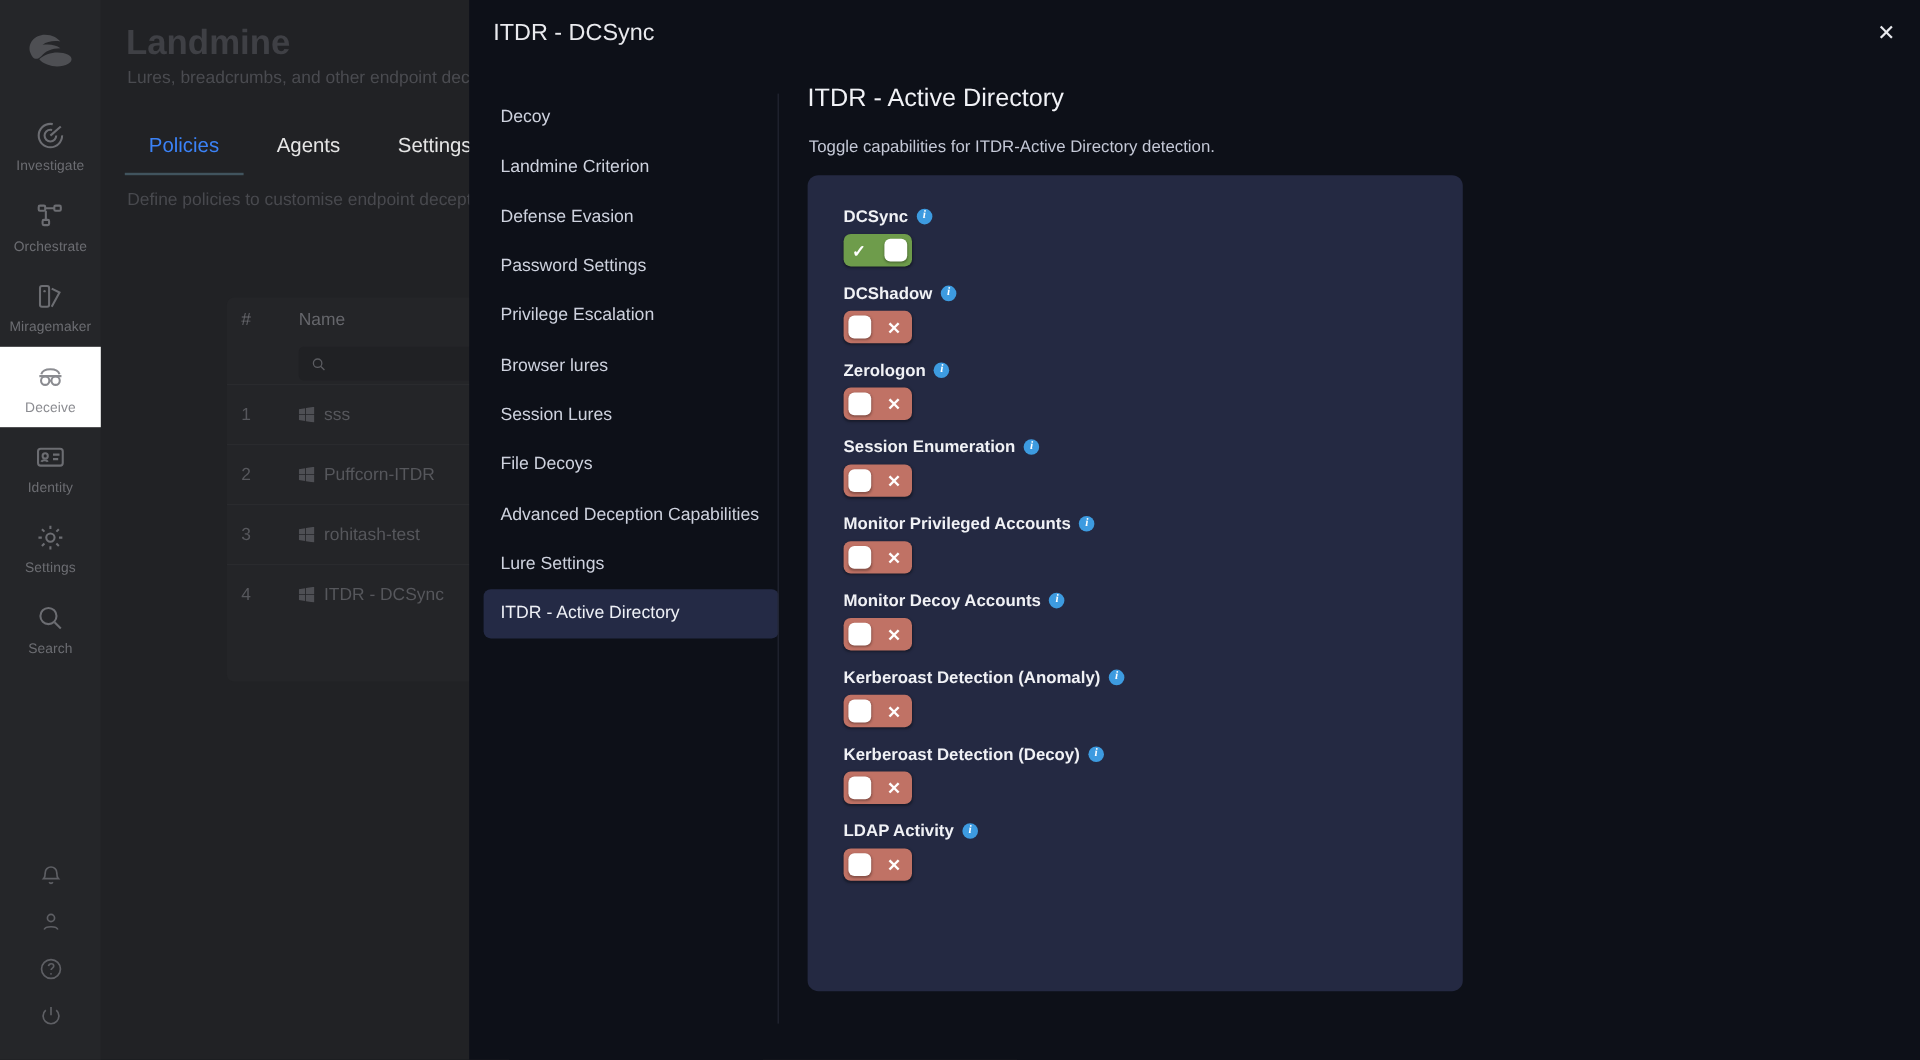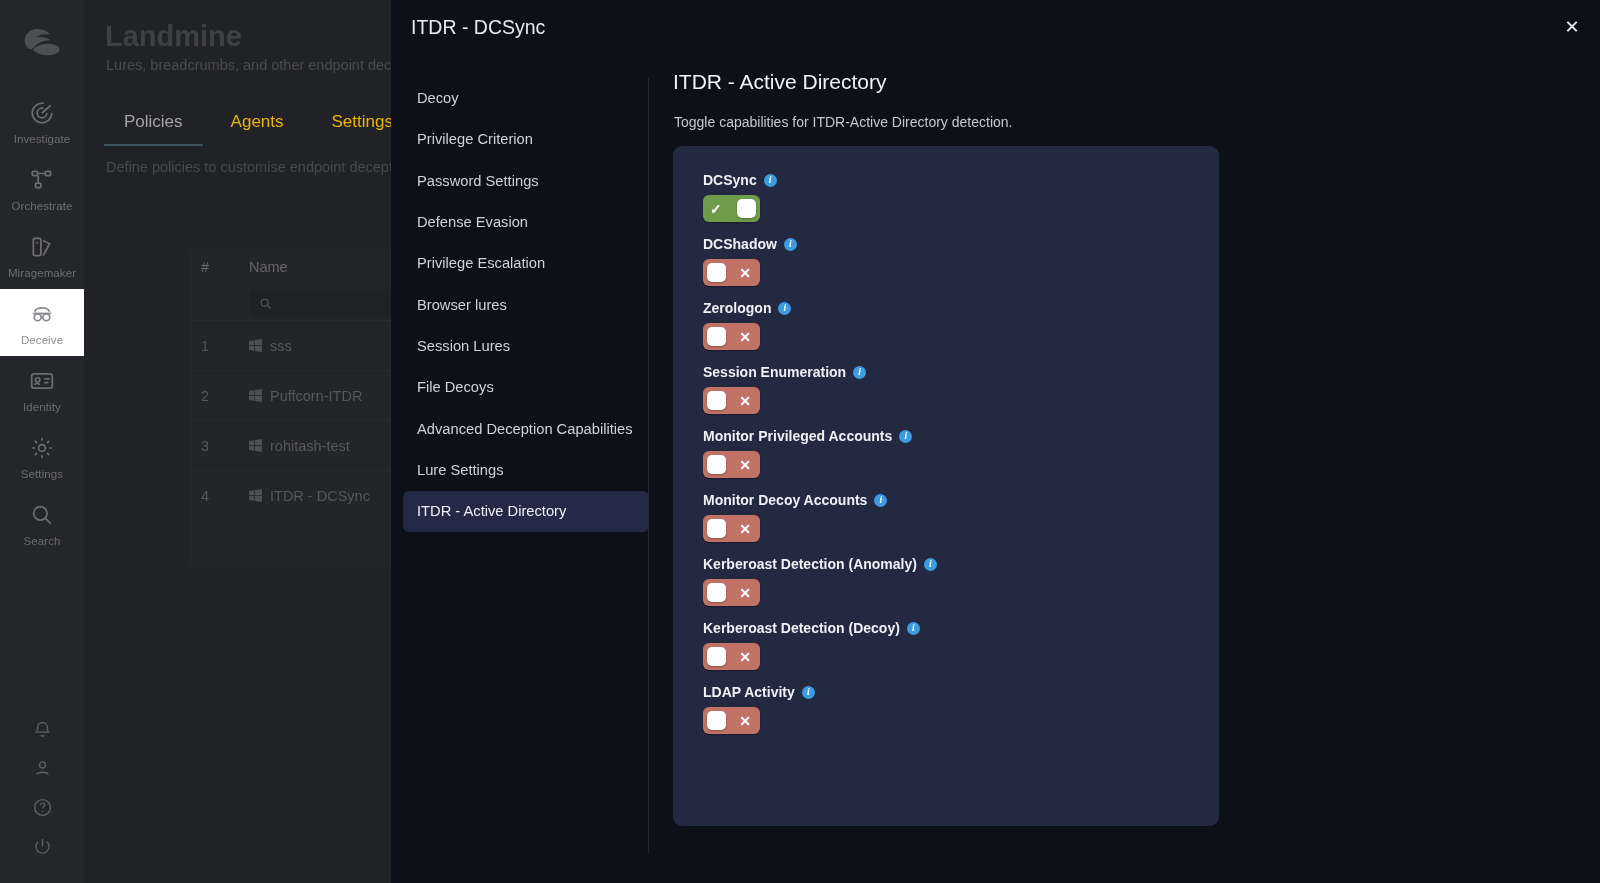--- a/index.html
+++ b/index.html
@@ -51,23 +51,23 @@
   #bg-sub {
     position: absolute; left: 22px; top: 57px;
     font-size: 14.5px; color: #4a4b50;
   }
   #bg-tabs {
     position: absolute; left: 20px; top: 104px;
     display: flex; gap: 8px;
   }
   .bg-tab {
     padding: 8px 20px 12px 20px;
-    font-size: 17px; color: #eab308;
-  }
-  .bg-tab.active { color: #a3a3a3; border-bottom: 2px solid #41545e; }
+    font-size: 17px; color: #e5e5e5;
+  }
+  .bg-tab.active { color: #3b82f6; border-bottom: 2px solid #41545e; }
   #bg-desc {
     position: absolute; left: 22px; top: 159px;
     font-size: 14.5px; color: #48494e;
   }
   #bg-table {
     position: absolute; left: 105px; top: 248px;
     width: 560px; height: 320px;
     background: #242528; border-radius: 6px;
     overflow: hidden;
   }
@@ -352,23 +352,23 @@
 </div>
 
 <div id="overlay">
   <div id="modal-title">ITDR - DCSync</div>
   <div id="modal-close">✕</div>
 
   <div id="modal-body">
 
     <div id="modal-nav">
       <div class="nav-item">Decoy</div>
-      <div class="nav-item">Privilege Criterion</div>
+      <div class="nav-item">Landmine Criterion</div>
+      <div class="nav-item">Defense Evasion</div>
       <div class="nav-item">Password Settings</div>
-      <div class="nav-item">Defense Evasion</div>
       <div class="nav-item">Privilege Escalation</div>
       <div class="nav-item">Browser lures</div>
       <div class="nav-item">Session Lures</div>
       <div class="nav-item">File Decoys</div>
       <div class="nav-item">Advanced Deception Capabilities</div>
       <div class="nav-item">Lure Settings</div>
       <div class="nav-item active">ITDR - Active Directory</div>
     </div>
 
     <div id="nav-divider"></div>

